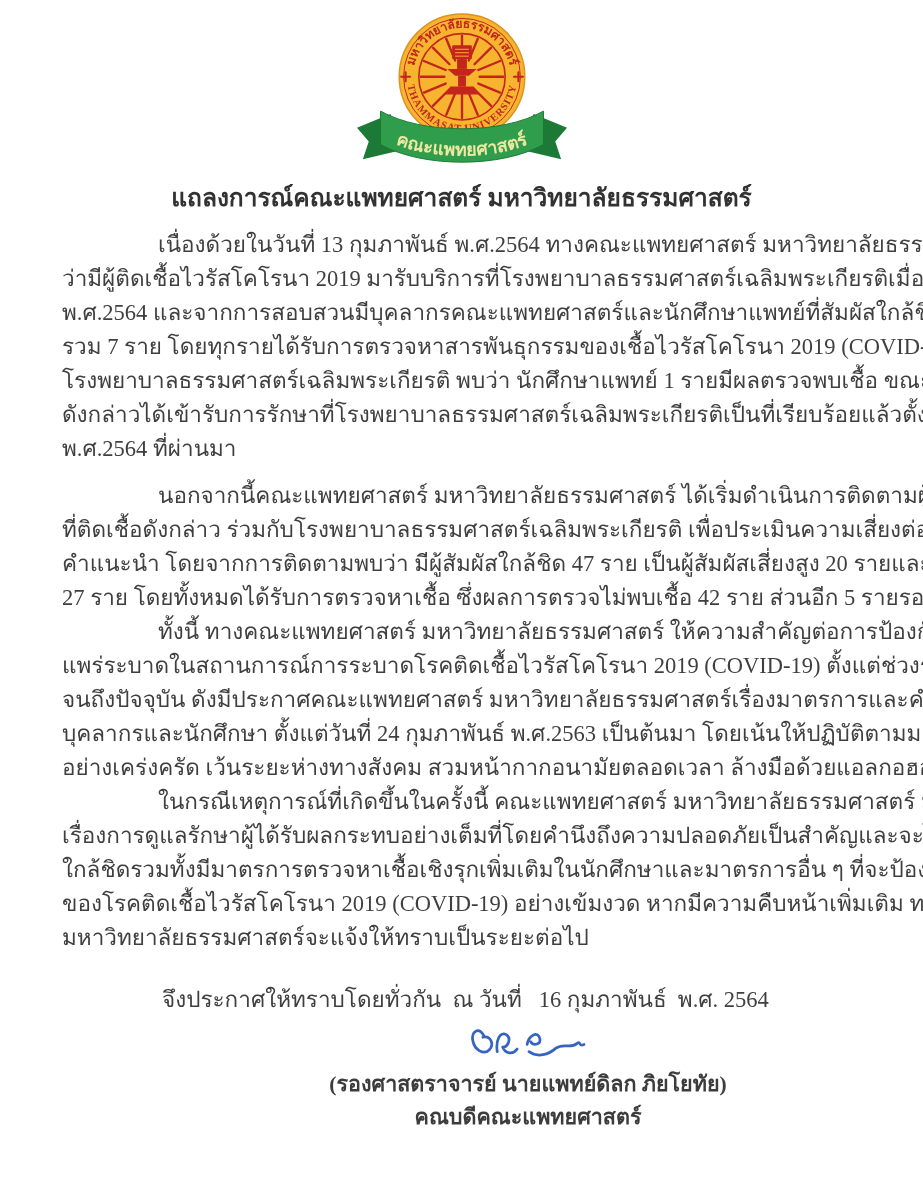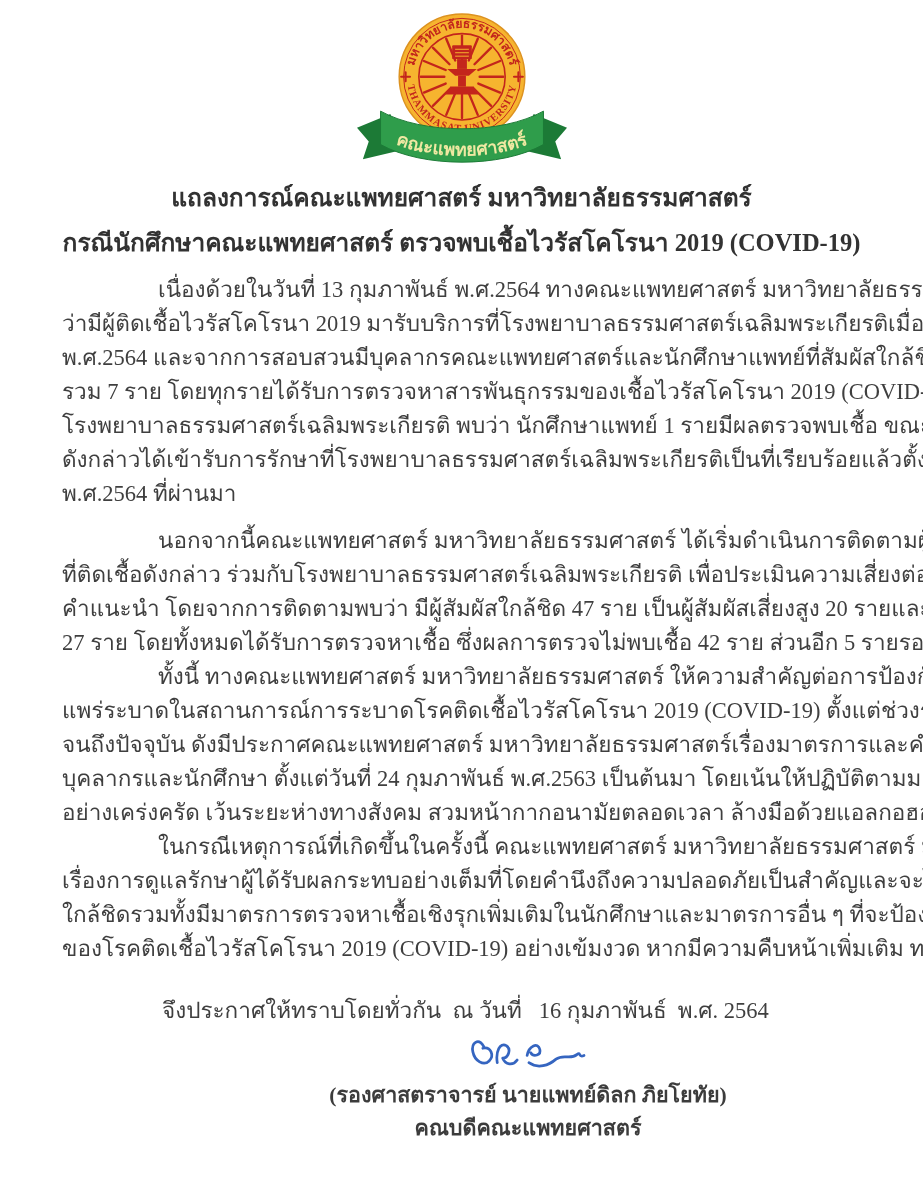--- a/index.html
+++ b/index.html
@@ -95,21 +95,20 @@
 
       <path d="M32,101 C75,125 155,125 198,101 L198,135 C155,159 75,159 32,135 Z" fill="#2F9D4B" stroke="#1C7A36" stroke-width="1"></path>
       <text font-size="18" font-weight="bold" fill="#EFE8A2">
         <textPath href="#arcRibbon" startOffset="50%" text-anchor="middle">คณะแพทยศาสตร์</textPath>
       </text>
     </svg>
   </div>
 
   <div class="title-block">
     <span class="title-line">แถลงการณ์คณะแพทยศาสตร์ มหาวิทยาลัยธรรมศาสตร์</span>
-    <span class="title-line">กรณีนักศึกษาคณะแพทยศาสตร์ ตรวจพบเชื้อไวรัสโคโรนา 2019 (COVID-19)</span>
   </div>
 
   <div class="body-text">
 
     <p class="para para-gap">
       <span class="line first">เนื่องด้วยในวันที่ 13 กุมภาพันธ์ พ.ศ.2564 ทางคณะแพทยศาสตร์ มหาวิทยาลัยธรรมศาสตร์ ได้รับแจ้ง</span>
       <span class="line">ว่ามีผู้ติดเชื้อไวรัสโคโรนา 2019 มารับบริการที่โรงพยาบาลธรรมศาสตร์เฉลิมพระเกียรติเมื่อวันที่ 9 กุมภาพันธ์</span>
       <span class="line">พ.ศ.2564 และจากการสอบสวนมีบุคลากรคณะแพทยศาสตร์และนักศึกษาแพทย์ที่สัมผัสใกล้ชิดผู้ป่วยดังกล่าว</span>
       <span class="line">รวม 7 ราย โดยทุกรายได้รับการตรวจหาสารพันธุกรรมของเชื้อไวรัสโคโรนา 2019 (COVID-19) ที่ห้องปฏิบัติการ</span>
       <span class="line">โรงพยาบาลธรรมศาสตร์เฉลิมพระเกียรติ พบว่า นักศึกษาแพทย์ 1 รายมีผลตรวจพบเชื้อ ขณะนี้นักศึกษาคน</span>
@@ -130,20 +129,21 @@
       <span class="line">จนถึงปัจจุบัน ดังมีประกาศคณะแพทยศาสตร์ มหาวิทยาลัยธรรมศาสตร์เรื่องมาตรการและคำแนะนำสำหรับ</span>
       <span class="line">บุคลากรและนักศึกษา ตั้งแต่วันที่ 24 กุมภาพันธ์ พ.ศ.2563 เป็นต้นมา โดยเน้นให้ปฏิบัติตามมาตรการสาธารณสุข</span>
       <span class="line">อย่างเคร่งครัด เว้นระยะห่างทางสังคม สวมหน้ากากอนามัยตลอดเวลา ล้างมือด้วยแอลกอฮอล์เจล หรือสบู่ก่อน</span>
     </p>
 
     <p class="para">
       <span class="line first">ในกรณีเหตุการณ์ที่เกิดขึ้นในครั้งนี้ คณะแพทยศาสตร์ มหาวิทยาลัยธรรมศาสตร์ มิได้นิ่งนอนใจ ทั้งใน</span>
       <span class="line">เรื่องการดูแลรักษาผู้ได้รับผลกระทบอย่างเต็มที่โดยคำนึงถึงความปลอดภัยเป็นสำคัญและจะได้มีการติดตามอย่าง</span>
       <span class="line">ใกล้ชิดรวมทั้งมีมาตรการตรวจหาเชื้อเชิงรุกเพิ่มเติมในนักศึกษาและมาตรการอื่น ๆ ที่จะป้องกันการแพร่ระบาด</span>
       <span class="line">ของโรคติดเชื้อไวรัสโคโรนา 2019 (COVID-19) อย่างเข้มงวด หากมีความคืบหน้าเพิ่มเติม ทางคณะแพทยศาสตร์</span>
+      <span class="line">มหาวิทยาลัยธรรมศาสตร์จะแจ้งให้ทราบเป็นระยะต่อไป</span>
     </p>
   </div>
 
   <div class="closing">จึงประกาศให้ทราบโดยทั่วกัน  ณ วันที่   16 กุมภาพันธ์  พ.ศ. 2564</div>
 
   <div class="sig-block">
     <svg class="sig-ink" viewBox="0 0 130 52" width="118" height="47" aria-hidden="true">
       <g fill="none" stroke="#3565C0" stroke-width="3" stroke-linecap="round" stroke-linejoin="round">
         <path d="M16,16 C10,6 2,12 4,22 C6,32 16,38 22,32 C28,26 24,16 15,18"></path>
         <path d="M31,34 C29,22 34,11 41,15 C47,19 43,29 37,29 C40,36 48,38 53,31"></path>

